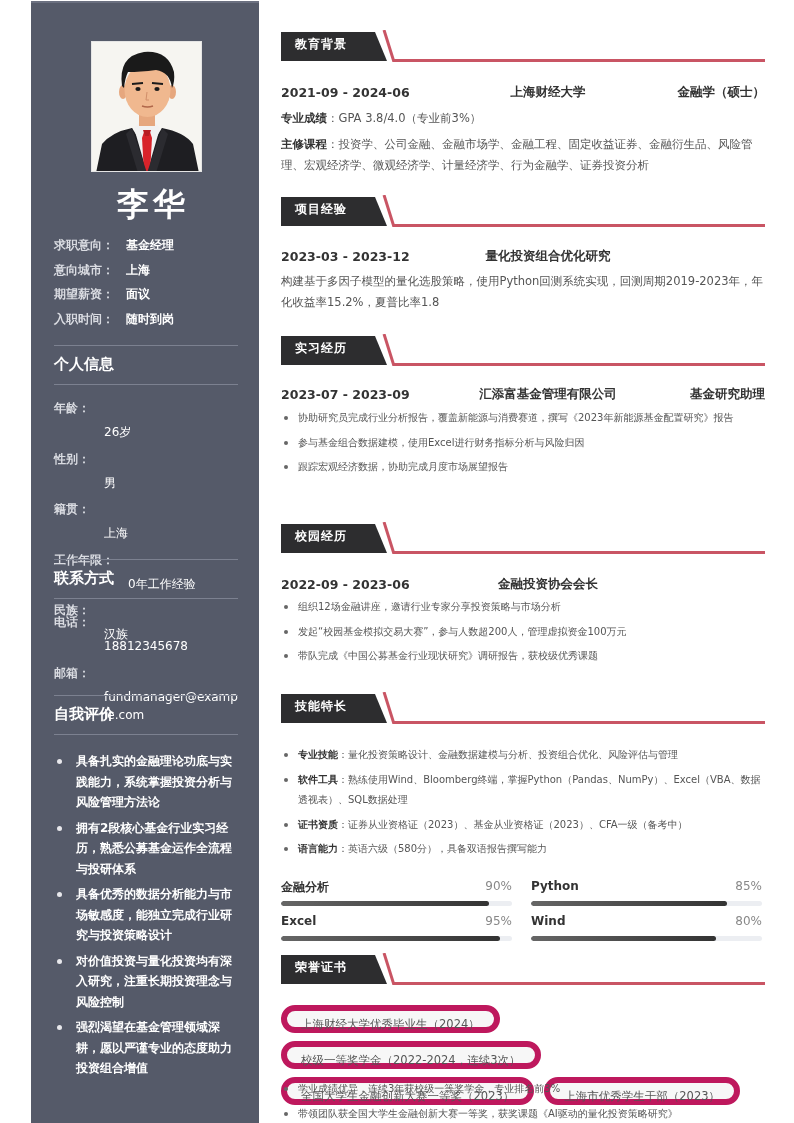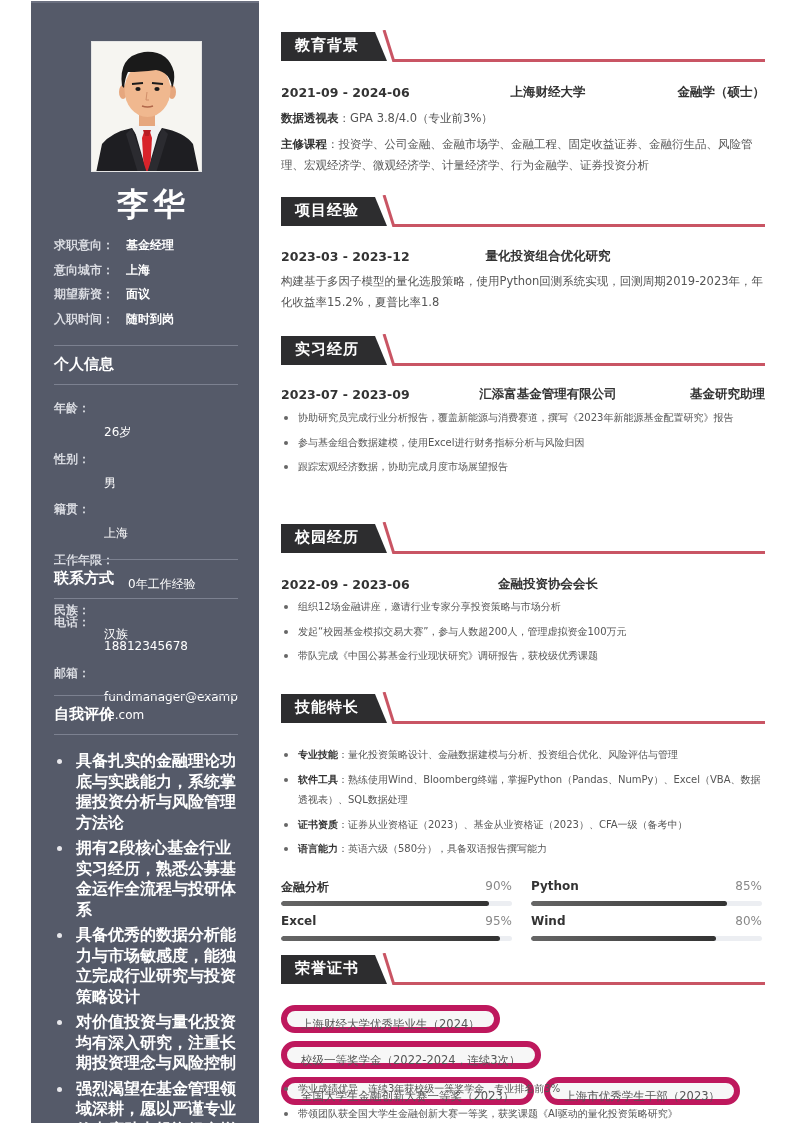--- a/index.html
+++ b/index.html
@@ -19,28 +19,28 @@
   .intent .val { color: #fff; }
 
   .sb-section { position: absolute; left: 23px; width: 184px; }
   .sb-divider { height: 1px; background: #7c8190; }
   .sb-title { font-size: 15px; font-weight: bold; color: #fff; padding: 9px 0 10px 0; }
   .sb-row { display: flex; font-size: 12px; line-height: 18px; margin-bottom: 8.5px; }
   .sb-row .lbl { color: #dadce2; font-weight: bold; white-space: nowrap; }
   .sb-row .val { color: #fff; padding-left: 14px; word-break: break-all; margin-top: 24px; }
 
   .eval-list { list-style: none; padding: 16px 0 0 0; }
-  .eval-list li { position: relative; padding-left: 22px; font-size: 16px; font-weight: bold; line-height: 20.5px; color: #fff; margin-bottom: 5px; }
+  .eval-list li { position: relative; padding-left: 22px; font-size: 12px; font-weight: bold; line-height: 20.5px; color: #fff; margin-bottom: 5px; }
   .eval-list li::before { content: ""; position: absolute; left: 3px; top: 8px; width: 5px; height: 5px; border-radius: 50%; background: #e8e8ec; }
 
   
   .main { position: absolute; left: 281px; top: 0; width: 484px; }
   .sec-head { position: absolute; left: 0; width: 484px; height: 32px; }
   .sec-head .tab { position: absolute; left: 0; top: 2px; height: 29px; width: 106px; background: #2d2d2f; clip-path: polygon(0 0, 94px 0, 106px 29px, 0 29px); }
-  .sec-head .tab span { position: absolute; left: 14px; top: 4px; font-size: 15px; font-weight: bold; color: #fff; letter-spacing: 1px; }
+  .sec-head .tab span { position: absolute; left: 14px; top: 4px; font-size: 12px; font-weight: bold; color: #fff; letter-spacing: 1px; }
   .sec-head .slash { position: absolute; left: 101px; top: 0; width: 14px; height: 32px; }
   .sec-head .rule { position: absolute; left: 113px; right: 0; top: 29px; height: 3px; background: #c95564; }
 
   .block { position: absolute; left: 0; width: 484px; font-size: 12px; }
   .entry-head { display: flex; justify-content: space-between; font-weight: bold; font-size: 12.5px; color: #333; height: 22px; align-items: center; }
   .entry-head .date { width: 150px; }
   .entry-head .mid { flex: 1; text-align: center; }
   .entry-head .right { text-align: right; min-width: 100px; }
   .line { line-height: 21px; color: #555; font-size: 11.5px; }
   .line b { color: #333; }
@@ -185,21 +185,21 @@
           <path d="M2 0 L12 32" stroke="#c95564" stroke-width="3"></path>
         </svg>
       <div class="rule"></div>
     </div>
     <div class="block" style="top:81px;">
       <div class="entry-head">
         <span class="date">2021-09 - 2024-06</span>
         <span class="mid">上海财经大学</span>
         <span class="right">金融学（硕士）</span>
       </div>
-      <div class="line" style="margin-top:5px;"><b>数据透视表</b><span>：GPA 3.8/4.0（专业前3%）</span></div>
+      <div class="line" style="margin-top:5px;"><b>专业成绩</b><span>：GPA 3.8/4.0（专业前3%）</span></div>
       <div class="line" style="margin-top:5px;"><b>主修课程</b><span>：投资学、公司金融、金融市场学、金融工程、固定收益证券、金融衍生品、风险管理、宏观经济学、微观经济学、计量经济学、行为金融学、证券投资分析</span></div>
     </div>
 
     <div class="sec-head" style="top:195px;">
       <div class="tab">
           <span>项目经验</span>
         </div>
       <svg class="slash" viewBox="0 0 14 32">
           <path d="M2 0 L12 32" stroke="#c95564" stroke-width="3"></path>
         </svg>

